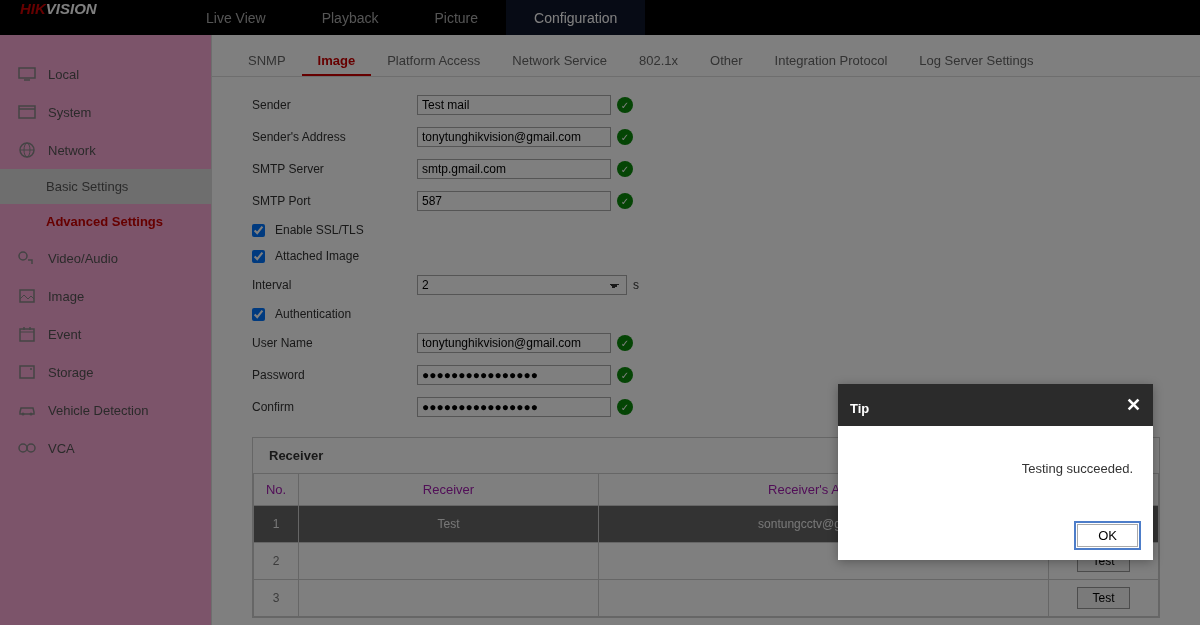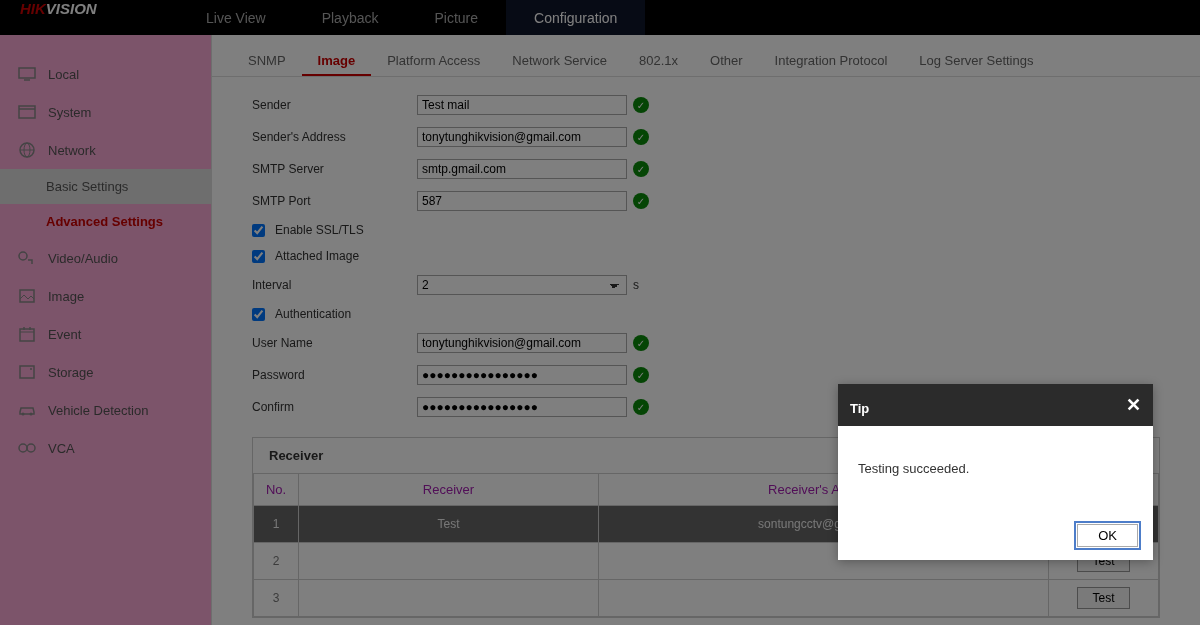--- a/index.html
+++ b/index.html
@@ -25,41 +25,41 @@
     .sidebar-icon { width: 18px; height: 18px; margin-right: 12px; display: flex; align-items: center; justify-content: center; }
     
     .main { flex: 1; background: #fff; }
     .tabs { display: flex; border-bottom: 1px solid #ddd; padding-left: 20px; padding-top: 12px; }
     .tab { padding: 6px 16px; font-size: 13px; color: #666; cursor: pointer; }
     .tab.active { color: #cc0000; border-bottom: 2px solid #cc0000; font-weight: bold; }
     
     .form-area { padding: 18px 40px; font-size: 12px; color: #333; }
     .form-row { display: flex; align-items: center; margin-bottom: 12px; }
     .form-label { width: 165px; }
-    .form-input { width: 210px; border: 1px solid #aaa; padding: 2px 4px; font-size: 12px; height: 20px; }
+    .form-input { width: 194px; border: 1px solid #aaa; padding: 2px 4px; font-size: 12px; height: 20px; }
     .form-check-row { display: flex; align-items: center; margin-bottom: 12px; }
     .form-check-row input[type="checkbox"] { margin-right: 10px; }
     .check-icon { width: 16px; height: 16px; background: #0a8a0a; border-radius: 50%; margin-left: 6px; display: flex; align-items: center; justify-content: center; color: #fff; font-size: 10px; }
     .select { width: 210px; border: 1px solid #aaa; padding: 2px 4px; font-size: 12px; height: 20px; background: #fff; appearance: none; background-image: linear-gradient(45deg, transparent 50%, #333 50%), linear-gradient(135deg, #333 50%, transparent 50%); background-position: calc(100% - 12px) 8px, calc(100% - 7px) 8px; background-size: 5px 5px; background-repeat: no-repeat; }
     .unit { margin-left: 6px; }
     
     .receiver-section { margin-top: 20px; border: 1px solid #ccc; }
     .receiver-header { padding: 10px 16px; font-weight: bold; font-size: 13px; }
     .receiver-table { width: 100%; border-collapse: collapse; }
     .receiver-table th { border: 1px solid #ccc; padding: 8px; font-size: 13px; font-weight: normal; color: #a21caf; }
     .receiver-table td { border: 1px solid #ccc; padding: 7px; font-size: 12px; text-align: center; color: #777; }
     .receiver-table tr.selected td { background: #666; color: #eee; }
     .no-col { width: 45px; }
     .recv-col { width: 300px; }
     .test-btn { border: 1px solid #999; padding: 3px 14px; background: #f5f5f5; cursor: pointer; font-size: 12px; }
     
     .dialog { position: absolute; top: 384px; left: 838px; width: 315px; background: #fff; z-index: 200; box-shadow: 0 2px 10px rgba(0,0,0,0.3); }
     .dialog-header { background: #2b2b2b; color: #fff; padding: 10px 12px; display: flex; justify-content: space-between; align-items: flex-end; font-size: 13px; font-weight: bold; }
     .dialog-close { cursor: pointer; font-size: 18px; font-weight: bold; }
-    .dialog-body { padding: 35px 20px; text-align: left; font-size: 13px; color: #333; }
+    .dialog-body { padding: 35px 20px; text-align: right; font-size: 13px; color: #333; }
     .dialog-footer { padding: 10px 12px; text-align: right; border-top: 0; }
     .dialog-ok { border: 2px solid #4d7dc9; padding: 5px 22px; background: #fff; cursor: pointer; font-size: 13px; outline: 1px solid #aaa; outline-offset: -4px; }
   </style>
 </head>
 <body>
 
 <div class="top-nav">
   <div class="logo">
     <span class="logo-text"><span class="logo-hik">HIK</span><span class="logo-vision">VISION</span></span>
   </div>

